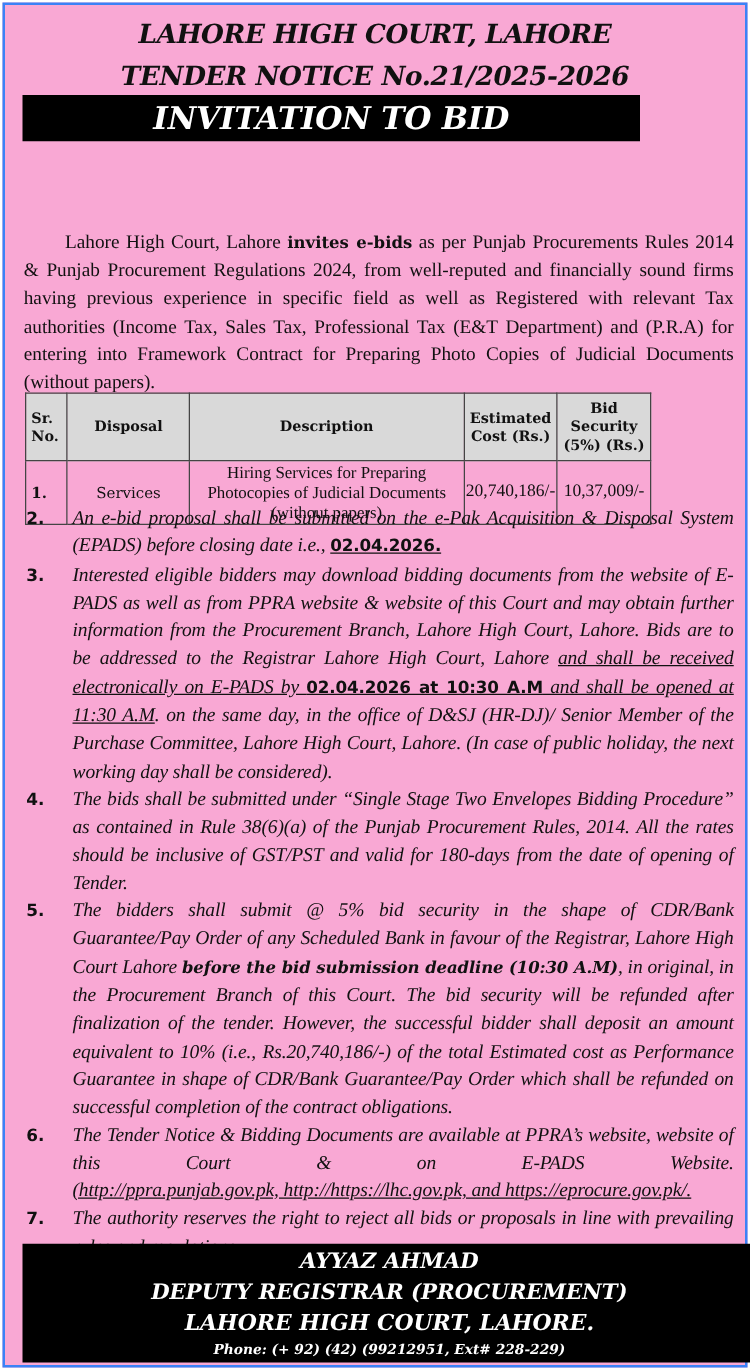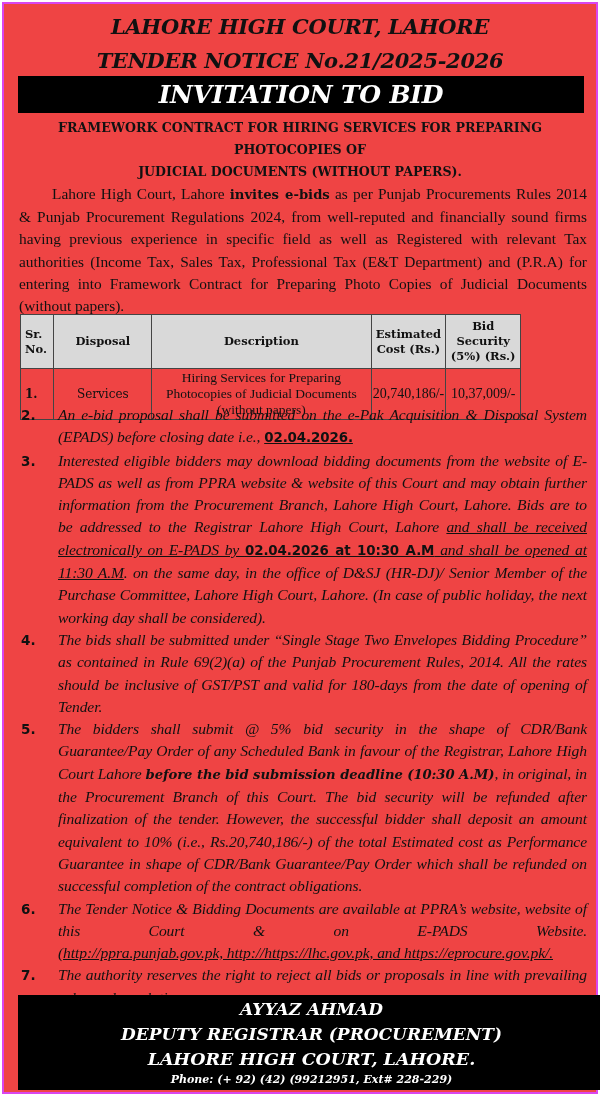--- a/index.html
+++ b/index.html
@@ -1,32 +1,32 @@
 <!DOCTYPE html>
 <html><head>
 <meta charset="utf-8">
 <style>
   html, body { margin: 0; padding: 0; background: #ffffff; }
   body { width: 600px; height: 1096px; overflow: hidden; }
   .page {
     position: absolute; left: 2px; top: 2px; width: 592px; height: 1088px;
-    border: 2px solid #d946ef; background: #ef4444; box-sizing: content-box;
+    border: 2px solid #3b82f6; background: #f9a8d4; box-sizing: content-box;
   }
   .title1 {
     position: absolute; left: 0; right: 0; top: 10px; text-align: center;
     font-family: "DejaVu Serif", serif; font-weight: bold; font-style: italic;
     font-size: 21px; color: #111; letter-spacing: -0.3px;
   }
   .title2 {
     position: absolute; left: 0; right: 0; top: 44px; text-align: center;
     font-family: "DejaVu Serif", serif; font-weight: bold; font-style: italic;
     font-size: 21px; color: #111; letter-spacing: -0.3px;
   }
   .banner {
-    position: absolute; left: 14px; top: 72px; width: 566px; height: 37px;
+    position: absolute; left: 14px; top: 72px; width: 494px; height: 37px;
     background: #000; color: #fff; text-align: center;
     font-family: "DejaVu Serif", serif; font-weight: bold; font-style: italic;
     font-size: 25px; line-height: 37px; letter-spacing: -0.2px;
   }
   .subtitle {
     position: absolute; left: 20px; right: 20px; top: 113px; text-align: center;
     font-family: "DejaVu Serif", serif; font-weight: bold; font-size: 12.6px;
     line-height: 22px; color: #111;
   }
   .intro {
@@ -82,25 +82,20 @@
 </style>
 </head>
 <body>
 
 <div class="page">
 
   <div class="title1">LAHORE HIGH COURT, LAHORE</div>
   <div class="title2">TENDER NOTICE No.21/2025-2026</div>
   <div class="banner">INVITATION TO BID</div>
 
-  <div class="subtitle">
-    <div>FRAMEWORK CONTRACT FOR HIRING SERVICES FOR PREPARING</div>
-    <div>PHOTOCOPIES OF</div>
-    <div>JUDICIAL DOCUMENTS (WITHOUT PAPERS).</div>
-  </div>
 
   <div class="intro"><span>Lahore High Court, Lahore </span><b>invites e-bids</b><span> as per Punjab Procurements Rules 2014 &amp; Punjab Procurement Regulations 2024, from well-reputed and financially sound firms having previous experience in specific field as well as Registered with relevant Tax authorities (Income Tax, Sales Tax, Professional Tax (E&amp;T Department) and (P.R.A) for entering into Framework Contract for Preparing Photo Copies of Judicial Documents (without papers).</span></div>
 
   <table class="bids">
     <colgroup>
       <col style="width:35px">
         <col style="width:111px">
         <col style="width:268px">
         <col style="width:75px">
         <col style="width:77px">
@@ -132,21 +127,21 @@
       <div class="txt"><span>An e-bid proposal shall be submitted on the e-Pak Acquisition &amp; Disposal System (EPADS) before closing date i.e., </span><b class="dsans u">02.04.2026.</b></div>
     </div>
 
     <div class="item">
       <div class="no">3.</div>
       <div class="txt"><span>Interested eligible bidders may download bidding documents from the website of E-PADS as well as from PPRA website &amp; website of this Court and may obtain further information from the Procurement Branch, Lahore High Court, Lahore. Bids are to be addressed to the Registrar Lahore High Court, Lahore </span><span class="u"><span>and shall be received electronically on E-PADS by </span><b class="dsans">02.04.2026 at 10:30 A.M</b><span> and shall be opened at 11:30 A.M</span></span><span>. on the same day, in the office of D&amp;SJ (HR-DJ)/ Senior Member of the Purchase Committee, Lahore High Court, Lahore. (In case of public holiday, the next working day shall be considered).</span></div>
     </div>
 
     <div class="item">
       <div class="no">4.</div>
-      <div class="txt">The bids shall be submitted under “Single Stage Two Envelopes Bidding Procedure” as contained in Rule 69(2)(a) of the Punjab Procurement Rules, 2014. All the rates should be inclusive of GST/PST and valid for 180-days from the date of opening of Tender.</div>
+      <div class="txt">The bids shall be submitted under “Single Stage Two Envelopes Bidding Procedure” as contained in Rule 38(6)(a) of the Punjab Procurement Rules, 2014. All the rates should be inclusive of GST/PST and valid for 180-days from the date of opening of Tender.</div>
     </div>
 
     <div class="item">
       <div class="no">5.</div>
       <div class="txt"><span>The bidders shall submit @ 5% bid security in the shape of CDR/Bank Guarantee/Pay Order of any Scheduled Bank in favour of the Registrar, Lahore High Court Lahore </span><b class="dserif">before the bid submission deadline (10:30 A.M)</b><span>, in original, in the Procurement Branch of this Court. The bid security will be refunded after finalization of the tender. However, the successful bidder shall deposit an amount equivalent to 10% (i.e., Rs.20,740,186/-) of the total Estimated cost as Performance Guarantee in shape of CDR/Bank Guarantee/Pay Order which shall be refunded on successful completion of the contract obligations.</span></div>
     </div>
 
     <div class="item">
       <div class="no">6.</div>
       <div class="txt">

